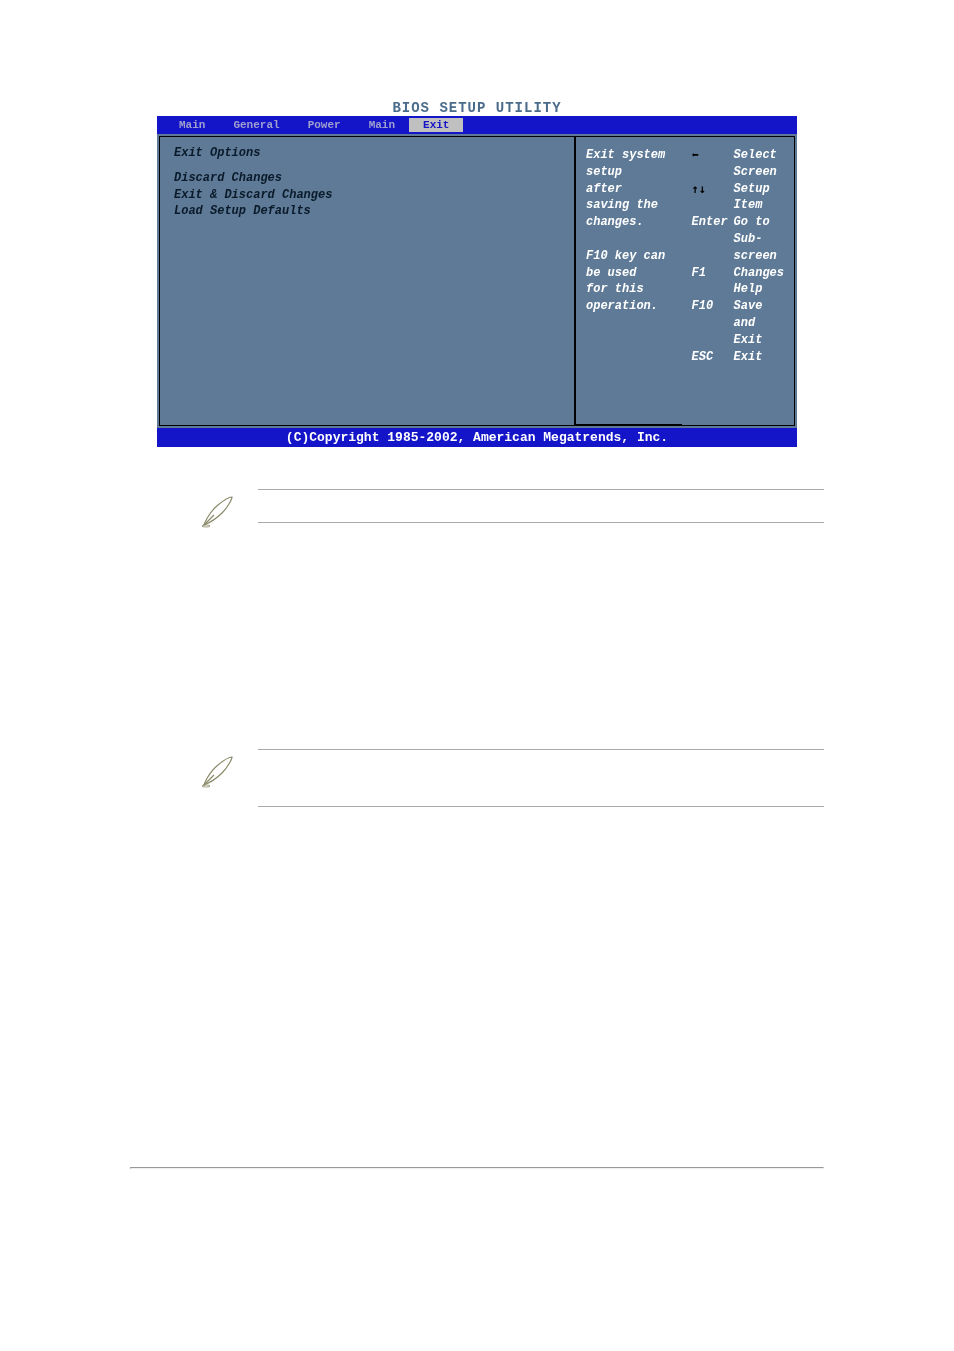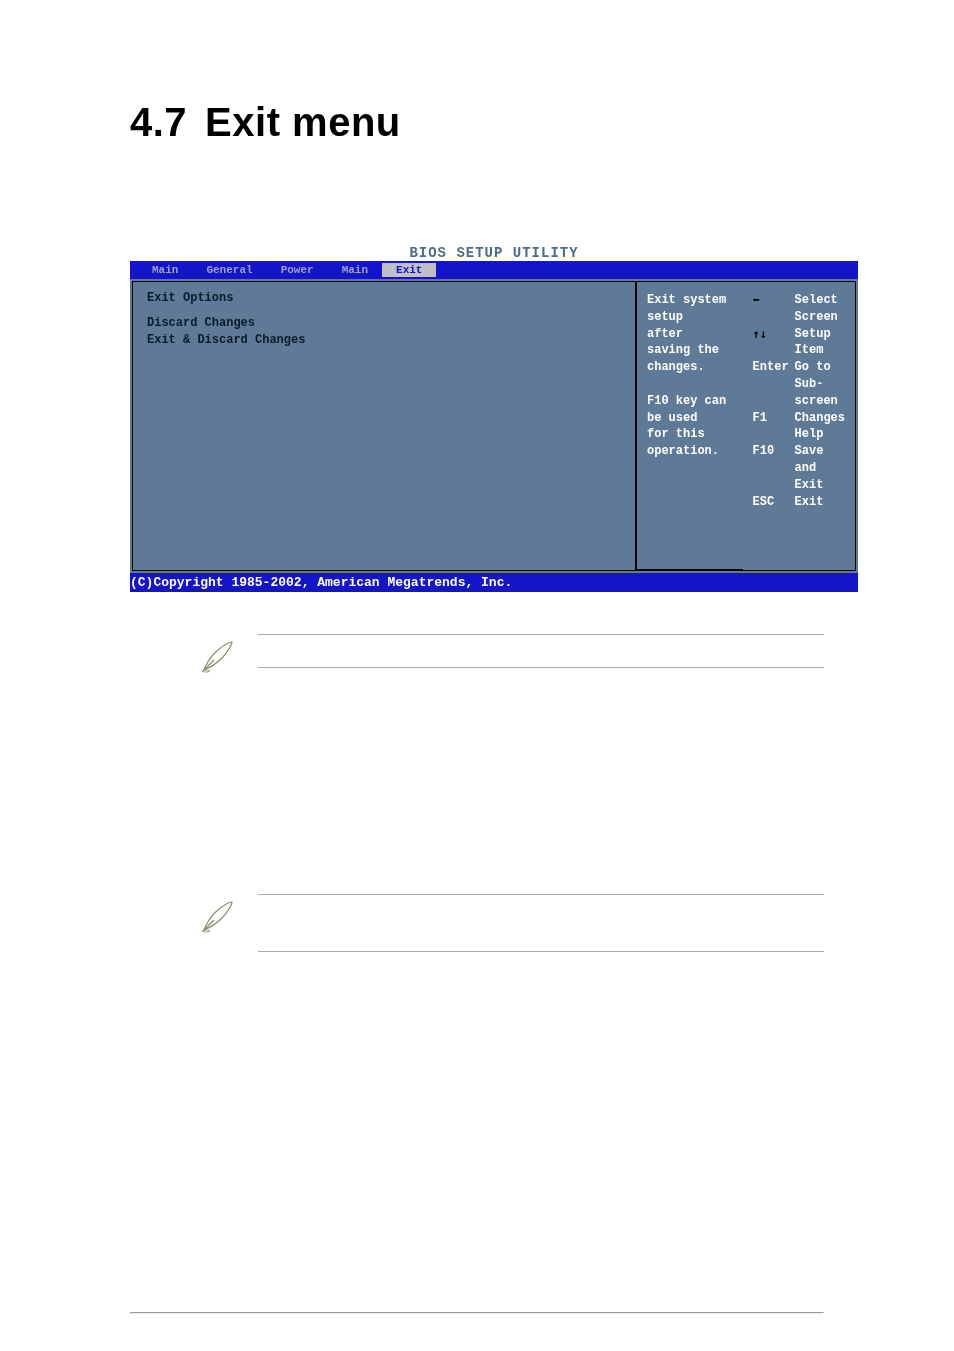--- a/index.html
+++ b/index.html
@@ -15,21 +15,21 @@
     }
     .heading {
       font-family: Impact, 'Arial Black', sans-serif;
       font-size: 40px;
       font-weight: 600;
       letter-spacing: 0.5px;
       margin-bottom: 100px;
     }
     .heading .num { margin-right: 18px; }
     .bios-container {
-      width: 728px;
+      width: 640px;
       margin: 0 auto 42px auto;
     }
     .bios-title {
       text-align: center;
       font-family: 'Courier New', monospace;
       font-weight: bold;
       font-size: 14px;
       color: #4a6b8a;
       letter-spacing: 1px;
     }
@@ -77,24 +77,26 @@
       padding: 10px 10px;
       flex: 1;
     }
     .bios-text {
       font-family: 'Courier New', monospace;
       font-size: 12px;
       font-weight: bold;
       color: #fff;
       line-height: 1.4;
       white-space: pre-wrap;
+      font-style: italic;
     }
     .bios-text.dark { color: #0a1a2a; }
     .bios-footer {
       background: #1414c8;
+      text-align: center;
       font-family: 'Courier New', monospace;
       font-size: 13px;
       color: #fff;
       font-weight: bold;
       padding: 2px 0;
     }
     .hr-top { border: none; border-top: 1px solid #aaa; margin: 0 0 4px 0; }
     .hr-bot { border: none; border-top: 1px solid #aaa; margin: 4px 0 0 0; }
     .note-block {
       display: flex;
@@ -117,40 +119,38 @@
     .page-footer-line {
       border-top: 1px solid #999;
       margin-top: 60px;
     }
     .indent-content { margin-left: 70px; }
   </style>
 </head>
 <body>
 
 <div class="page">
-  <h1 class="heading">
-    <span class="num">4.7</span><span>Exit menu</span>
-  </h1>
 
   <div class="bios-container">
     <div class="bios-title">BIOS SETUP UTILITY</div>
     <div class="bios-tabs">
       <span class="bios-tab">Main</span>
       <span class="bios-tab">General</span>
       <span class="bios-tab">Power</span>
       <span class="bios-tab">Main</span>
       <span class="bios-tab active">Exit</span>
     </div>
     <div class="bios-body">
       <div class="bios-left">
         <div class="bios-text dark">Exit Options</div>
         <div style="height:8px"></div>
         <div class="bios-text dark">Discard Changes</div>
         <div class="bios-text dark">Exit &amp; Discard Changes</div>
         <div class="bios-text dark"></div>
+        <div class="bios-text dark">Load Setup Defaults</div>
       </div>
       <div class="bios-right">
         <div class="bios-right-top">
           <div class="bios-text">Exit system setup
 after saving the
 changes.
 
 F10 key can be used
 for this operation.</div>
         </div>

